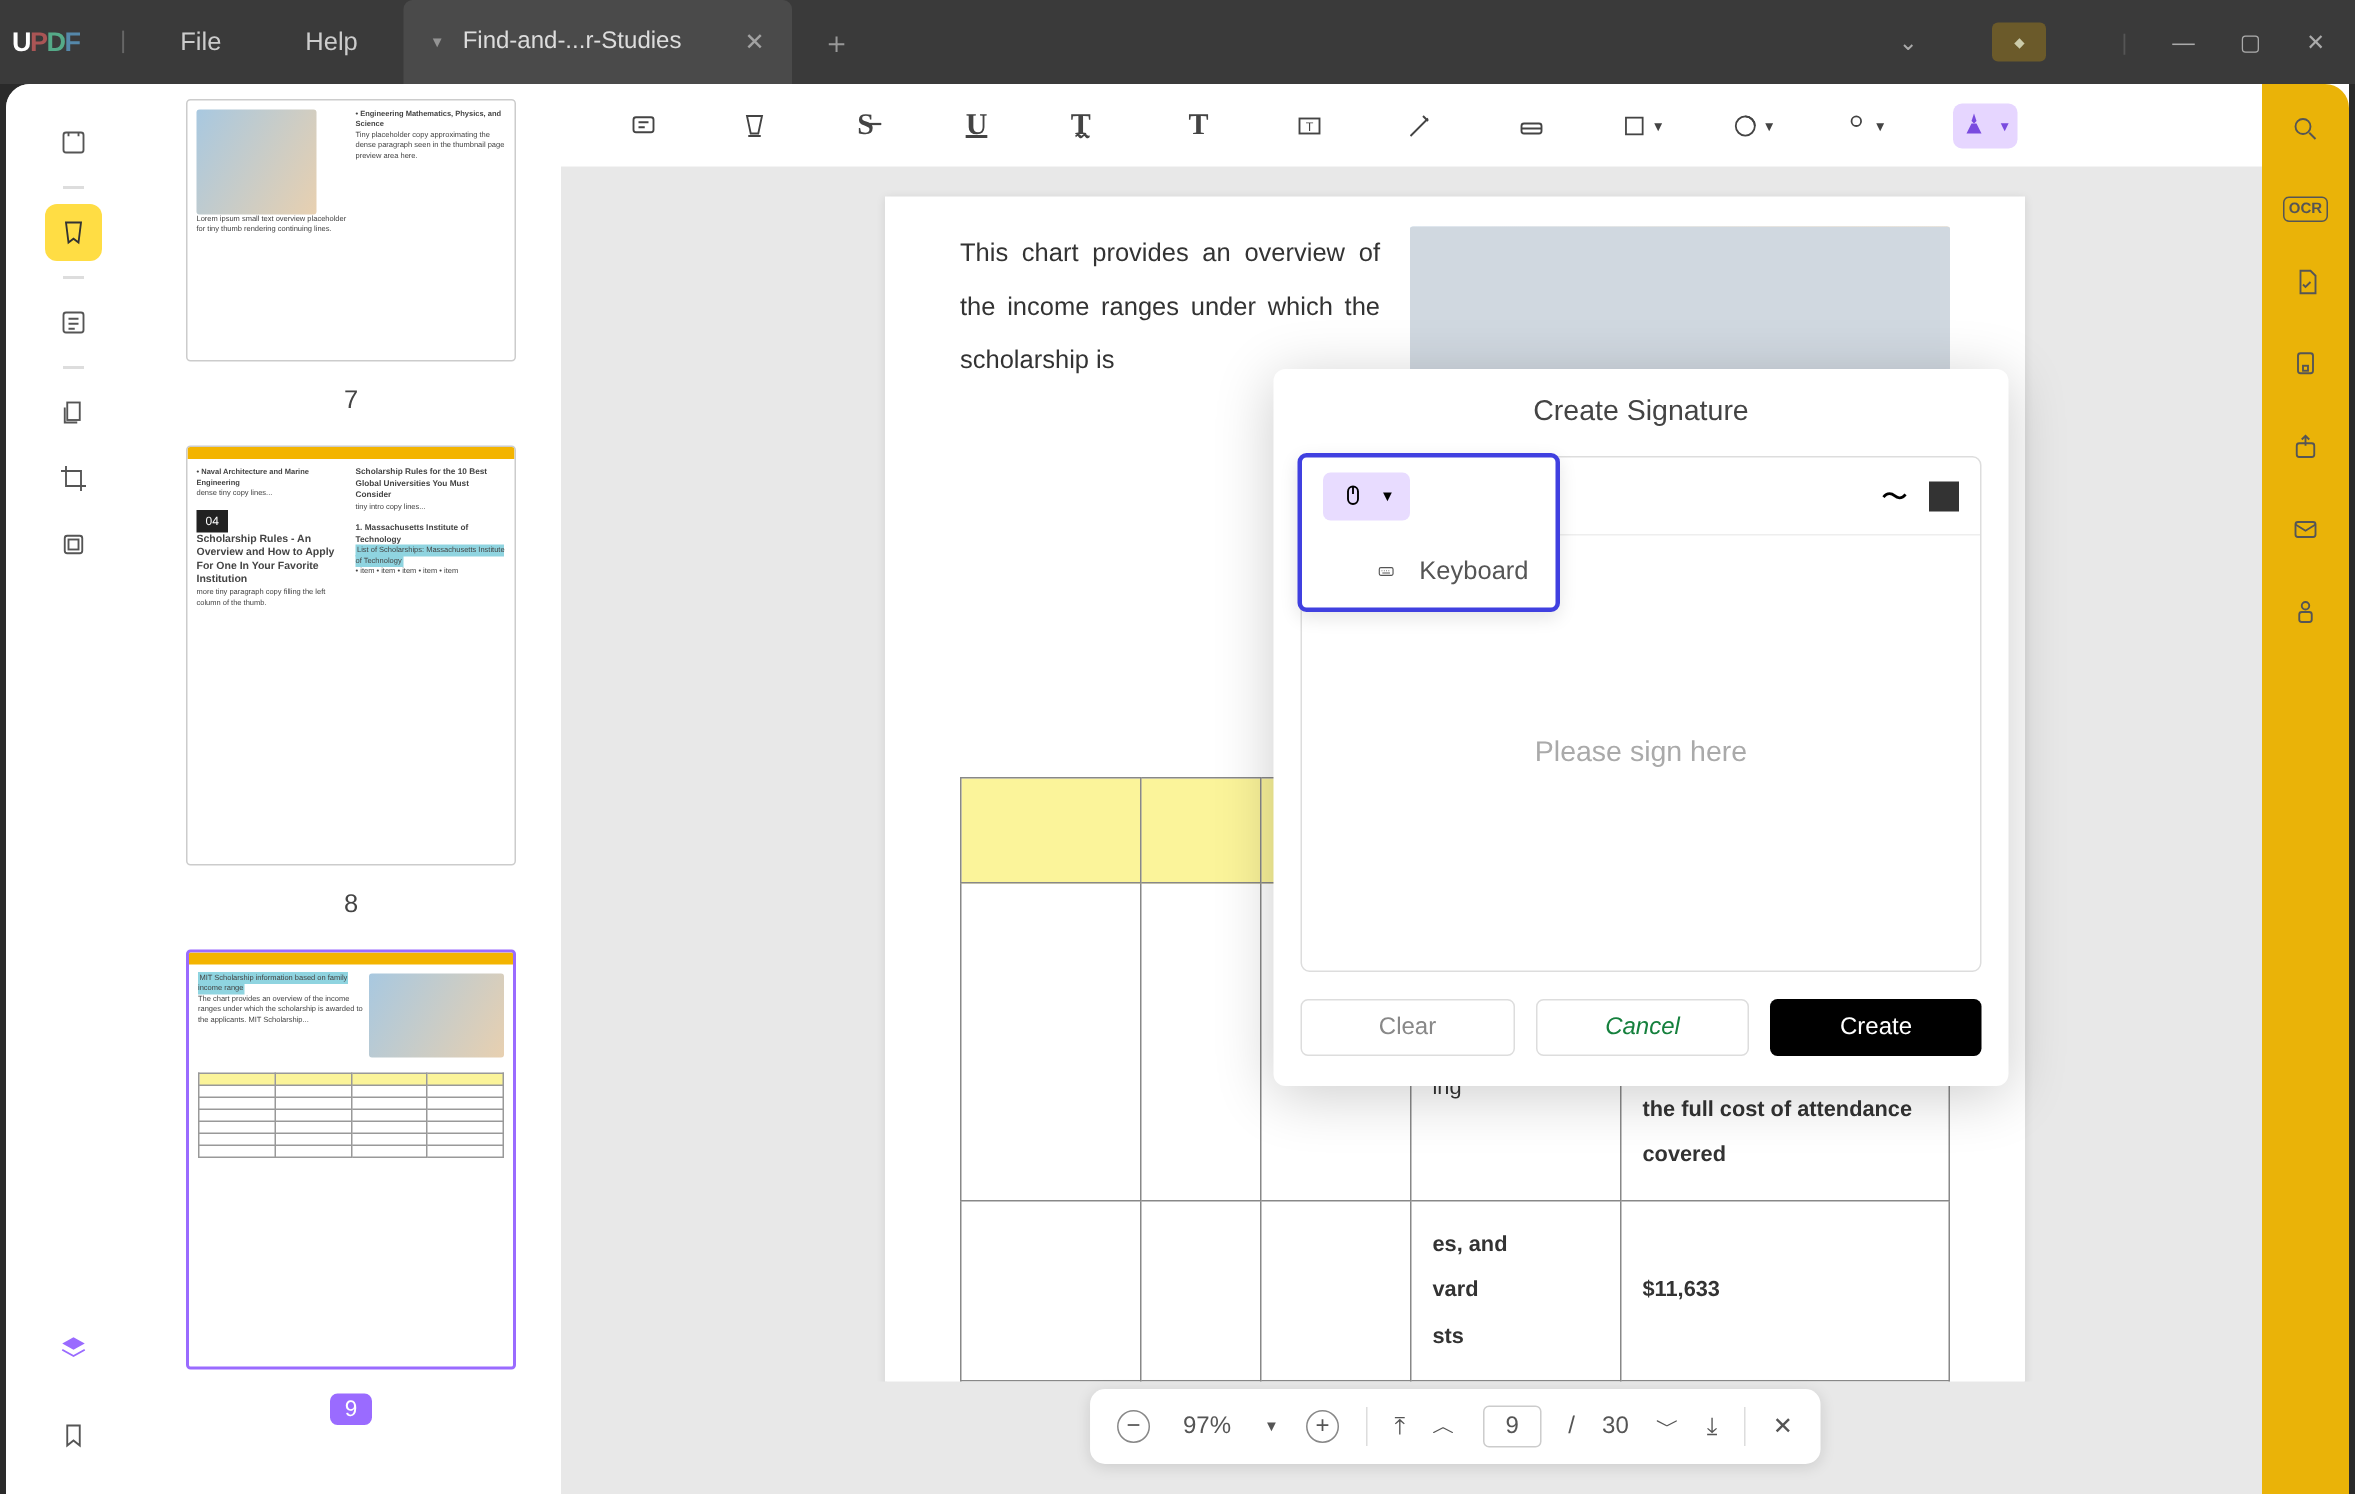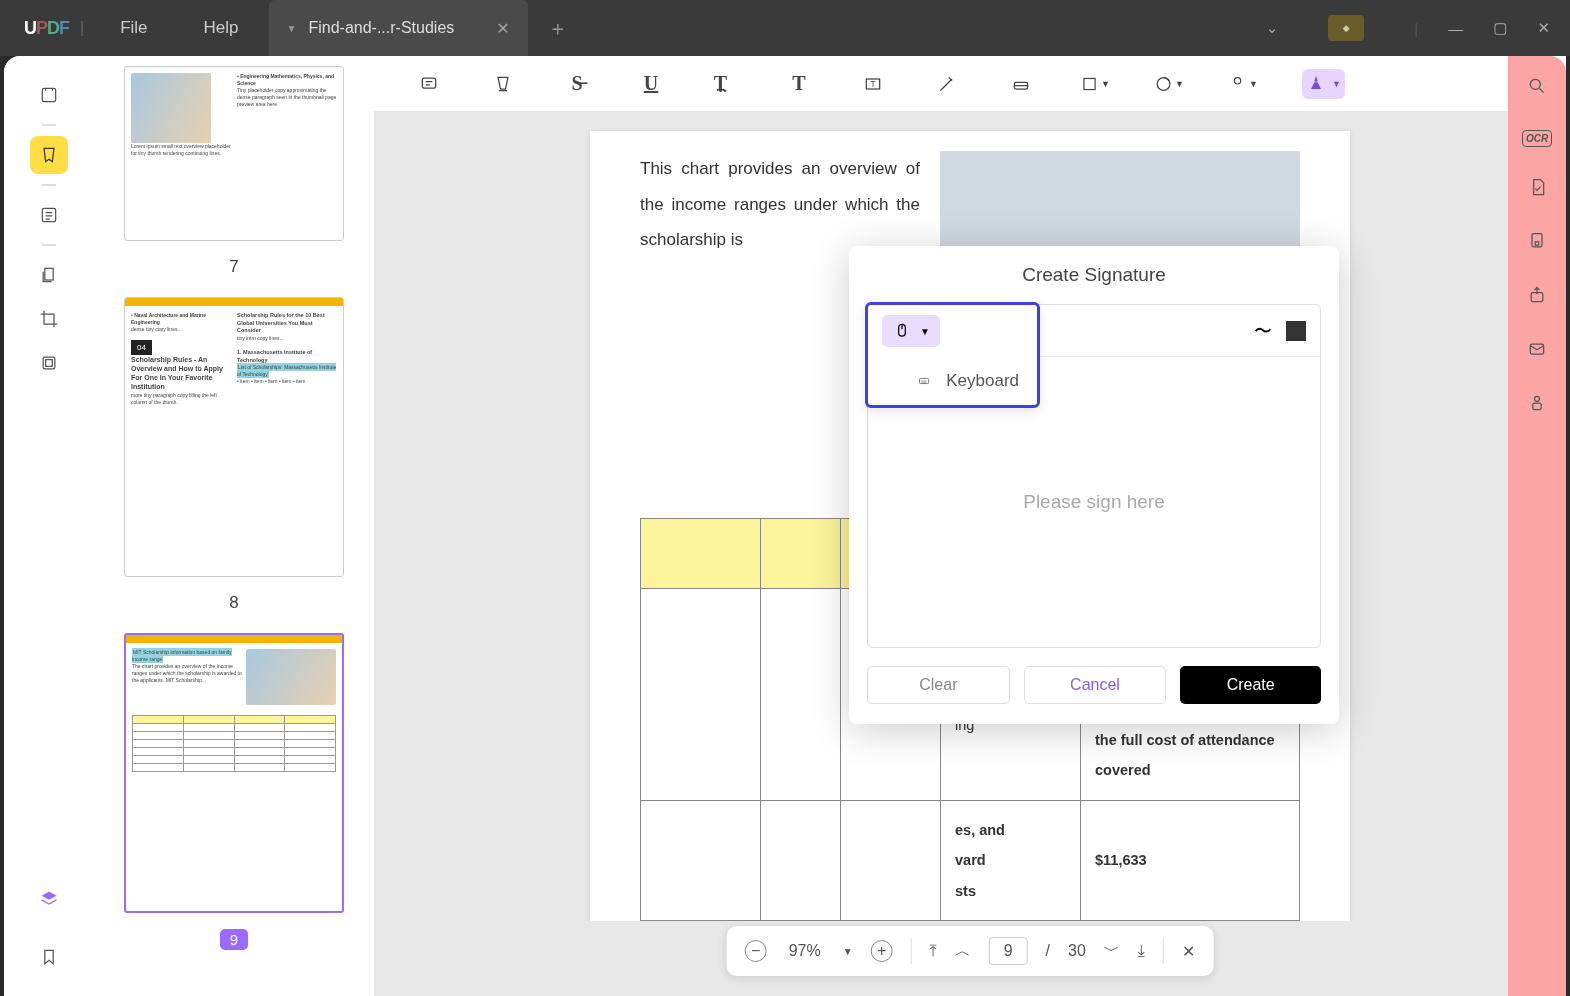--- a/index.html
+++ b/index.html
@@ -1,20 +1,20 @@
 <!DOCTYPE html>
 <html><head>
 <meta charset="utf-8">
 <style>
 * { margin: 0; padding: 0; box-sizing: border-box; font-family: -apple-system, BlinkMacSystemFont, "Segoe UI", sans-serif; }
 body { width: 1570px; height: 996px; background: #2a2a2a; overflow: hidden; }
 
 
 .titlebar { height: 56px; background: #3a3a3a; display: flex; align-items: center; color: #ccc; }
-.logo { width: 60px; font-weight: 700; font-size: 18px; letter-spacing: -1px; padding-left: 24px; }
+.logo { width: 60px; font-weight: 700; font-size: 18px; letter-spacing: -1px; padding-left: 8px; }
 .logo .u { color: #fff; } .logo .p { color: #a55; } .logo .d { color: #5a8; } .logo .f { color: #58a; }
 .logo-sep { color: #666; margin: 0 20px; }
 .menu { display: flex; gap: 56px; margin-left: 16px; font-size: 17px; }
 .tab { display: flex; align-items: center; background: #4a4a4a; margin-left: 30px; border-radius: 6px 6px 0 0; height: 56px; padding: 0 18px; gap: 12px; color: #ddd; font-size: 16px; }
 .tab .chev { font-size: 10px; opacity: 0.5;}
 .tab .close { margin-left: 30px; opacity: 0.6;}
 .plus-tab { color: #999; margin-left: 20px; font-size: 20px;}
 .win-controls { margin-left: auto; display: flex; align-items: center; gap: 30px; padding-right: 20px; color: #aaa; font-size: 15px;}
 .user-badge { width: 36px; height: 26px; background: #6b5a2a; border-radius: 4px; margin: 0 20px; display:flex;align-items:center;justify-content:center;font-size:9px;color:#cca;}
 .win-sep { color:#555; }
@@ -56,21 +56,21 @@
 .page-img::after{content:'';position:absolute;inset:0;background:
  radial-gradient(circle at 20% 60%, #b85030 8%, transparent 9%),
  radial-gradient(circle at 45% 55%, #d8a878 7%, transparent 8%),
  radial-gradient(circle at 75% 58%, #387868 7%, transparent 8%),
  linear-gradient(180deg, #d0d8e0 0%, #d0d8e0 45%, #c0a878 45%, #c0a878 100%);}
 .page-table { width:100%; border-collapse:collapse; margin-top:260px; font-size:14.5px;}
 .page-table th { background:#fbf49a; border:1px solid #888; padding:12px 14px; text-align:left; font-weight:700; vertical-align:top; height:70px;}
 .page-table td { border:1px solid #888; padding:14px; vertical-align:middle;}
 
 
-.right-rail { position: absolute; right: 0; top: 0; width: 58px; height:100%; background: #fca5a5; display:flex; flex-direction:column; align-items:center; padding-top:20px; gap:30px; color:#555; border-radius:0 16px 0 0;font-style:italic;}
+.right-rail { position: absolute; right: 0; top: 0; width: 58px; height:100%; background: #eab308; display:flex; flex-direction:column; align-items:center; padding-top:20px; gap:30px; color:#555; border-radius:0 16px 0 0;}
 
 
 .bottom-bar { position:absolute; bottom:20px; left:50%; transform:translateX(-50%); background:#fff; border-radius:10px; box-shadow:0 2px 10px rgba(0,0,0,0.12); height:50px; display:flex; align-items:center; padding:0 18px; gap:18px; color:#555;}
 .bottom-bar .sep{width:1px;height:26px;background:#ddd;}
 .bottom-bar .val{min-width:40px;text-align:center;}
 .bottom-bar .pg-cur{border:1px solid #ccc;padding:4px 14px;border-radius:4px;}
 
 
 .modal { position:absolute; left:475px; top:190px; width:490px; background:#fff; border-radius:8px; box-shadow:0 6px 40px rgba(0,0,0,0.2); }
 .modal-title { text-align:center; padding:18px; font-size:19px; color:#444;}
@@ -444,19 +444,19 @@
             <svg class="icon-stroke" viewBox="0 0 24 24">
                 <rect x="3" y="7" width="18" height="10" rx="2"></rect>
                 <path d="M6 11h1M9 11h1M12 11h1M15 11h1M18 11h0M7 14h10"></path>
               </svg>
             <span>Keyboard</span>
           </div>
         </div>
       </div>
       <div class="modal-btns">
         <div class="mbtn">Clear</div>
-        <div class="mbtn" style="color:#8b5cf6;">Cancel</div>
+        <div class="mbtn" style="color:#15803d;font-style:italic;">Cancel</div>
         <div class="mbtn create">Create</div>
       </div>
     </div>
 
   </div>
 </div>
 
 </body></html>

